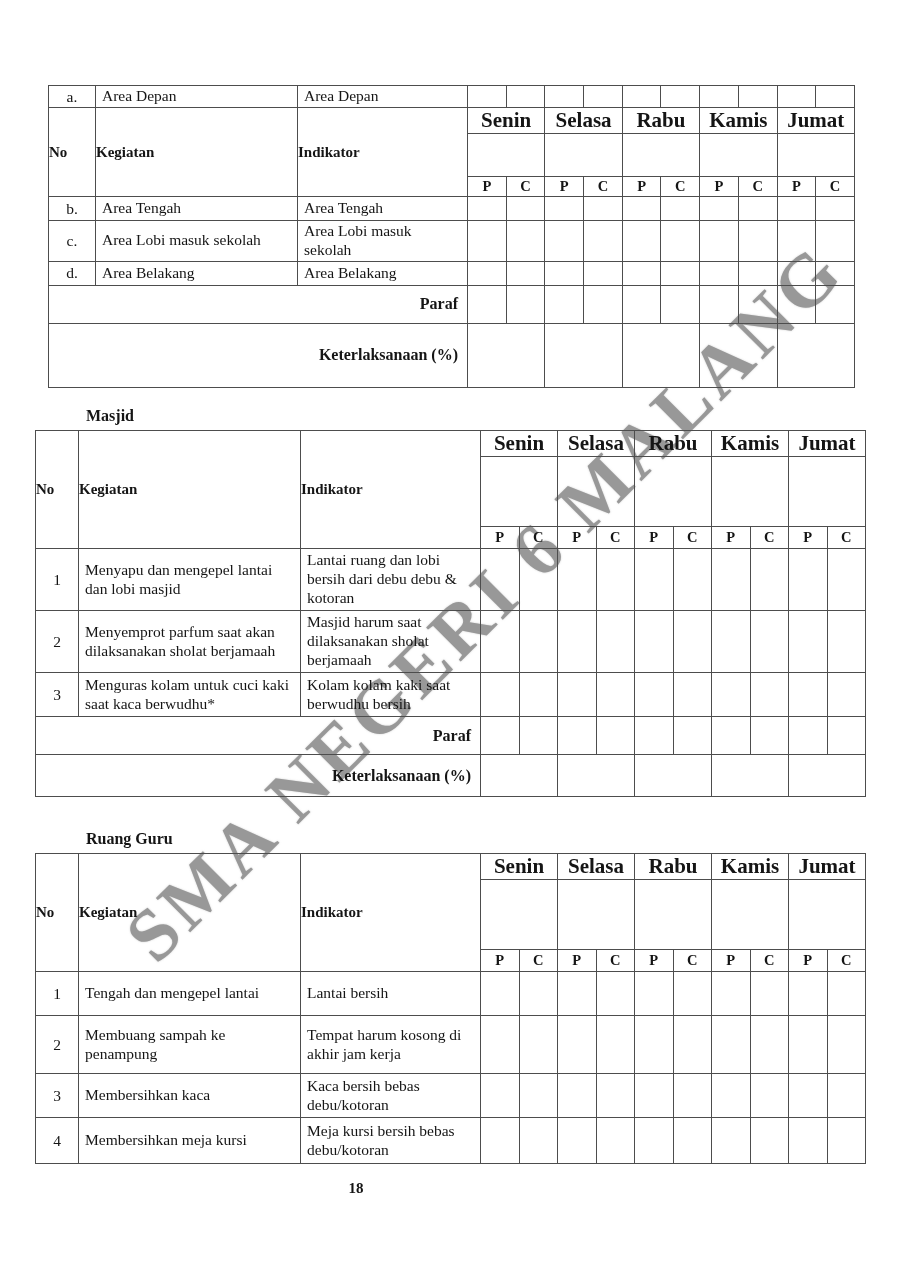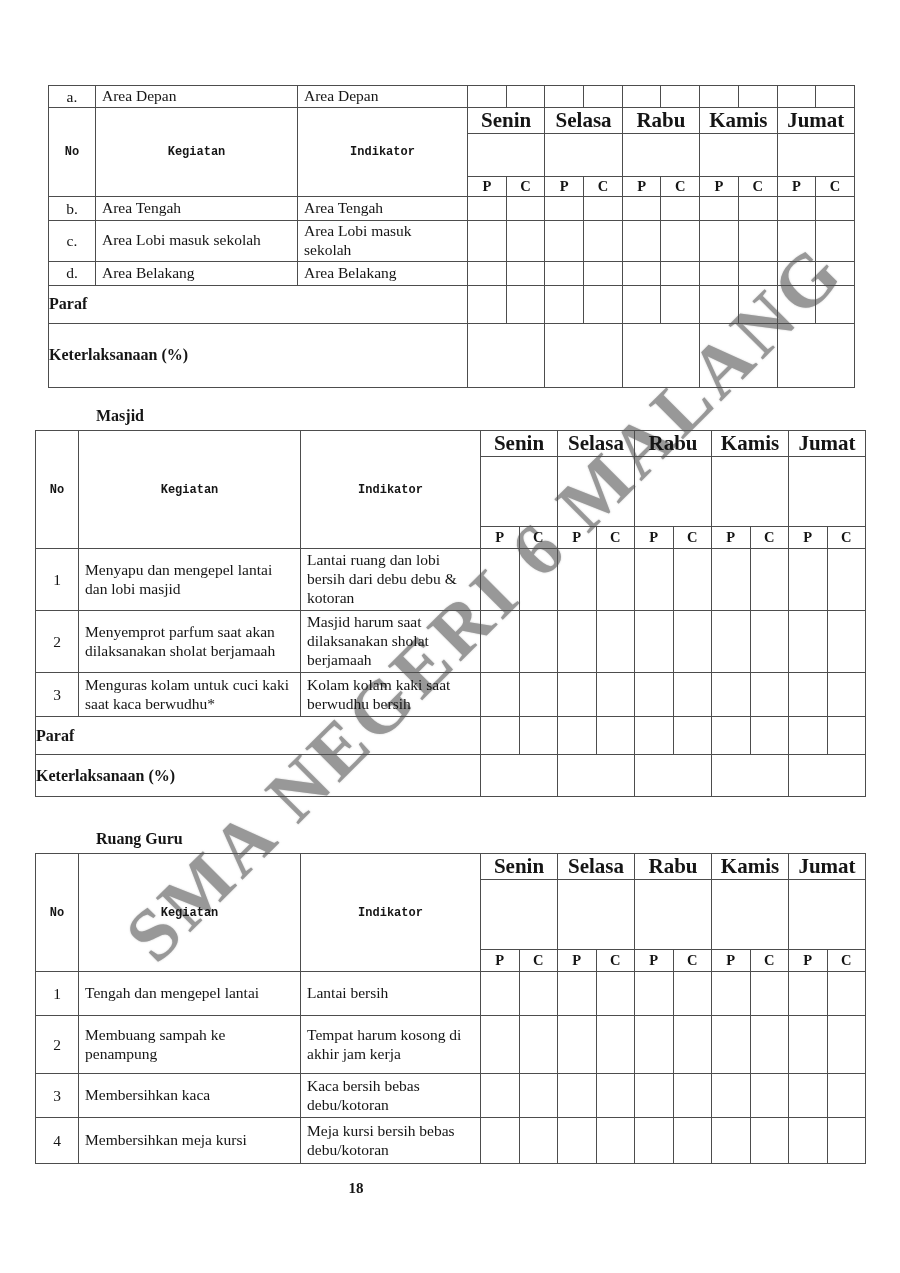--- a/index.html
+++ b/index.html
@@ -40,32 +40,32 @@
   }
   td {
     border: 1px solid #4d4d4d;
     padding: 0;
     vertical-align: middle;
     font-size: 15.5px;
     overflow: hidden;
   }
   td.txt  { padding: 1px 6px; line-height: 1.22; text-align: left; }
   td.ctr  { text-align: center; }
-  td.hdr  { font-weight: bold; text-align: center; font-size: 12px; font-family: Liberation Mono, monospace; }
+  td.hdr  { font-weight: bold; text-align: left; font-size: 15px; }
   td.dayh { font-weight: bold; text-align: center; font-size: 21px; }
   td.pch  { font-weight: bold; text-align: center; font-size: 14.5px; }
-  td.lblr { font-weight: bold; text-align: left; padding-right: 9px; font-size: 16px; }
+  td.lblr { font-weight: bold; text-align: right; padding-right: 9px; font-size: 16px; }
 
   #table-area       { left: 48px; top:  85px; width: 807px; }
   #table-masjid     { left: 35px; top: 430px; width: 831px; }
   #table-ruang-guru { left: 35px; top: 853px; width: 831px; }
 
   .sec-title {
     position: absolute;
-    left: 96px;
+    left: 86px;
     font-weight: bold;
     font-size: 16px;
     z-index: 1;
   }
   #title-masjid     { top: 407px; }
   #title-ruang-guru { top: 830px; }
 
   .pagenum {
     position: absolute;
     top: 1180px; left: 0;

